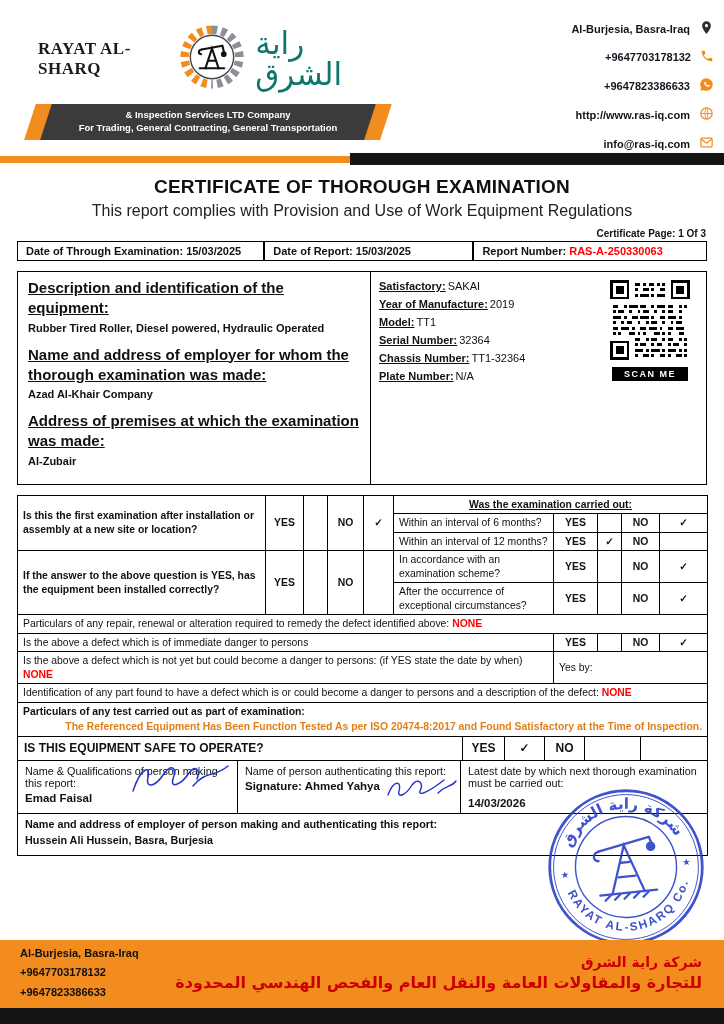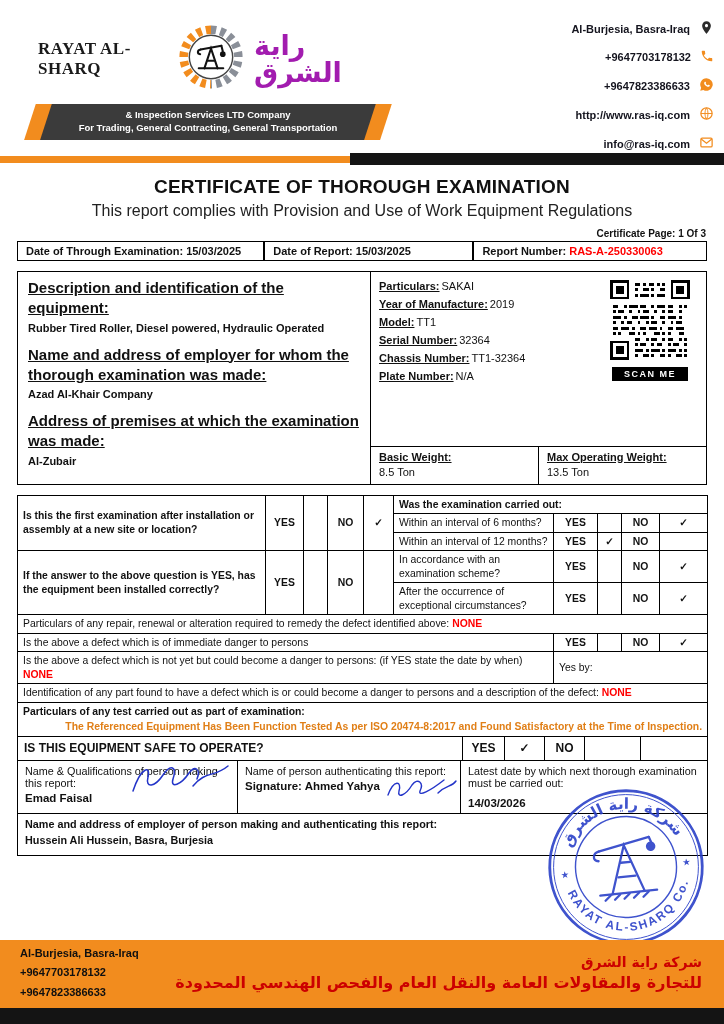--- a/index.html
+++ b/index.html
@@ -6,21 +6,21 @@
   html, body { width: 724px; height: 1024px; }
   body { font-family: "Liberation Sans", sans-serif; background: #fff; color: #111; }
   .page { position: relative; width: 724px; height: 1024px; overflow: hidden; background: #fff; }
   .ar { font-family: "DejaVu Sans", sans-serif; }
 
   
   .header { display: flex; justify-content: space-between; padding: 10px 8px 0 38px; height: 150px; }
   .logo-block { width: 340px; }
   .logo-row { display: flex; align-items: center; gap: 10px; margin-top: 14px; }
   .company-en { font-family: "Liberation Serif", serif; font-weight: 700; font-size: 17px; letter-spacing: .5px; color: #1a1a1a; }
-  .company-ar { color: #a21caf; font-size: 27px; font-weight: 700; line-height: 1; }
+  .company-ar { color: #0f766e; font-size: 31px; font-weight: 400; line-height: 1; }
   .tagline { position: relative; background: #3b3b3b; color: #fff; font-size: 9.5px; font-weight: 700;
              text-align: center; padding: 5px 14px; margin-top: 10px; line-height: 1.35; }
   .tagline::before, .tagline::after { content: ""; position: absolute; top: 0; bottom: 0; width: 16px; background: #F28C1E; }
   .tagline::before { left: -8px; transform: skewX(-18deg); }
   .tagline::after { right: -8px; transform: skewX(-18deg); }
   .contacts { width: 210px; display: flex; flex-direction: column; padding-top: 4px; }
   .contact-row { display: flex; align-items: center; justify-content: flex-end; gap: 9px; padding: 6px 2px; font-size: 11px; font-weight: 700; color: #14141e; }
   .contact-row svg { flex: 0 0 auto; }
 
   
@@ -55,21 +55,21 @@
   .weights { display: flex; border-top: 1px solid #000; }
   .weight-cell { flex: 1; padding: 4px 8px 6px; font-size: 11px; }
   .weight-cell + .weight-cell { border-left: 1px solid #000; }
   .weight-label { font-weight: 700; text-decoration: underline; display: block; margin-bottom: 3px; }
 
   
   table.exam { border-collapse: collapse; table-layout: fixed; width: 690px; margin: 10px 17px 0; }
   table.exam td { border: 1px solid #000; font-size: 10.4px; padding: 2px 5px; vertical-align: middle; line-height: 1.3; }
   td.yn { font-weight: 700; text-align: center; padding: 2px 1px; }
   td.chk { text-align: center; font-weight: 700; font-size: 12px; }
-  td.carried { font-weight: 700; height: 18px; }
+  td.carried { font-weight: 700; text-decoration: underline; height: 18px; text-align: center; }
   td.subq { padding: 1px 5px; }
   td.fullrow { padding: 4px 6px; }
   td.q { font-weight: 600; }
   .note-orange { color: #E07F17; font-weight: 600; padding-left: 16px; display: block; margin-top: 2px; text-align: right; }
   .note-orange b { font-weight: 800; }
   table.safe { border-collapse: collapse; table-layout: fixed; width: 690px; margin: -1px 17px 0; }
   table.safe td { border: 1px solid #000; font-size: 12px; padding: 3px 6px; vertical-align: middle; height: 24px; }
   td.safeq { font-weight: 800; }
 
   
@@ -205,21 +205,21 @@
       <div class="equip-label">Description and identification of the equipment:</div>
       <div class="equip-value">Rubber Tired Roller, Diesel powered, Hydraulic Operated</div>
       <div class="equip-label">Name and address of employer for whom the thorough examination was made:</div>
       <div class="equip-value">Azad Al-Khair Company</div>
       <div class="equip-label">Address of premises at which the examination was made:</div>
       <div class="equip-value">Al-Zubair</div>
     </div>
     <div class="equip-right">
       <div class="equip-right-top">
         <div class="spec-list">
-          <div class="spec-row"><span class="spec-label">Particulars:</span><span>SAKAI</span></div>
+          <div class="spec-row"><span class="spec-label">Satisfactory:</span><span>SAKAI</span></div>
           <div class="spec-row"><span class="spec-label">Year of Manufacture:</span><span>2019</span></div>
           <div class="spec-row"><span class="spec-label">Model:</span><span>TT1</span></div>
           <div class="spec-row"><span class="spec-label">Serial Number:</span><span>32364</span></div>
           <div class="spec-row"><span class="spec-label">Chassis Number:</span><span>TT1-32364</span></div>
           <div class="spec-row"><span class="spec-label">Plate Number:</span><span>N/A</span></div>
         </div>
         <div class="qr-area">
           <span>
             <svg width="80" height="80" viewBox="0 0 29 29" shape-rendering="crispEdges">
               <rect width="29" height="29" fill="#fff"></rect>
@@ -247,30 +247,20 @@
                 <line x1="9" y1="21.5" x2="28" y2="21.5" stroke-dasharray="2 2 1 1"></line>
                 <line x1="9" y1="23.5" x2="28" y2="23.5" stroke-dasharray="1 1 2 2"></line>
                 <line x1="9" y1="25.5" x2="28" y2="25.5" stroke-dasharray="3 1 1 1"></line>
                 <line x1="9" y1="27.5" x2="28" y2="27.5" stroke-dasharray="1 2 2 1"></line>
               </g>
             </svg>
           </span>
           <span class="scan-label">SCAN ME</span>
         </div>
       </div>
-      <div class="weights">
-        <div class="weight-cell">
-          <span class="weight-label">Basic Weight:</span>
-          <span>8.5 Ton</span>
-        </div>
-        <div class="weight-cell">
-          <span class="weight-label">Max Operating Weight:</span>
-          <span>13.5 Ton</span>
-        </div>
-      </div>
     </div>
   </div>
 
   <table class="exam">
     <colgroup>
       <col style="width:248px">
         <col style="width:38px">
         <col style="width:24px">
         <col style="width:36px">
         <col style="width:30px">

